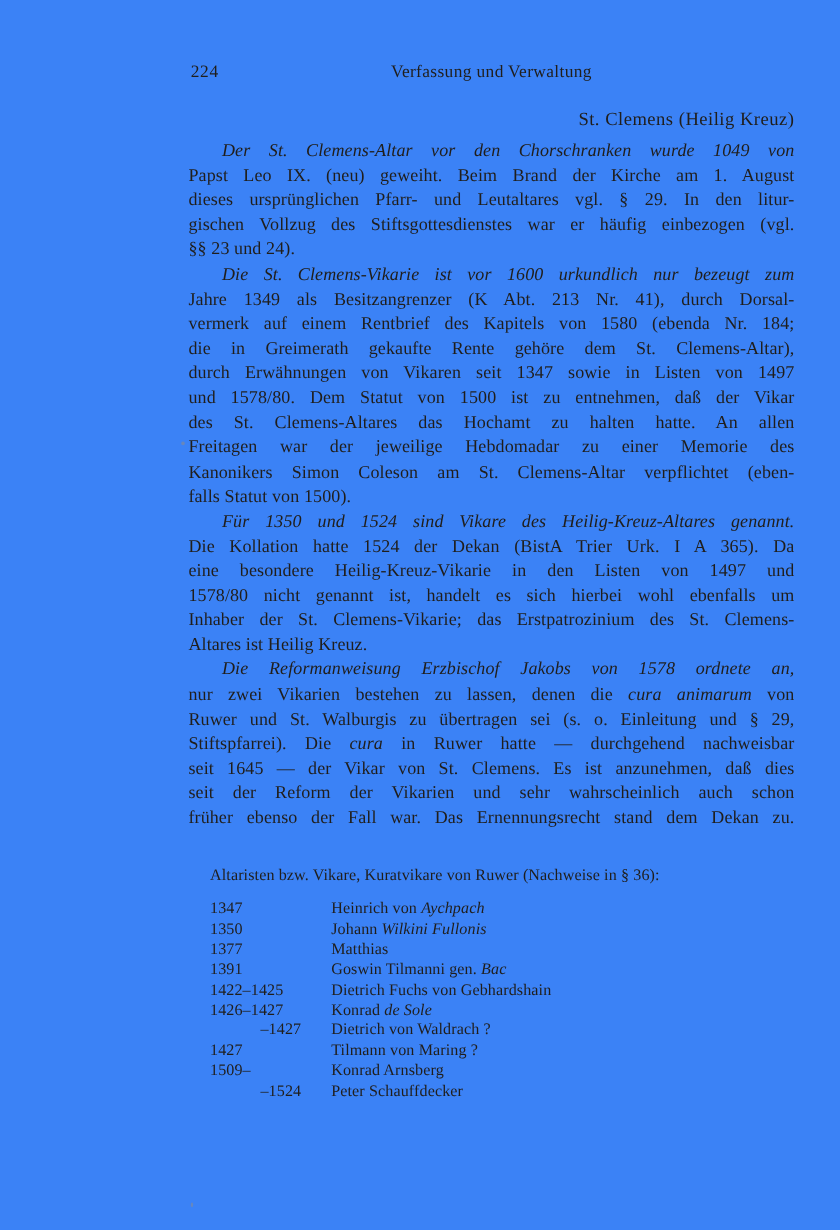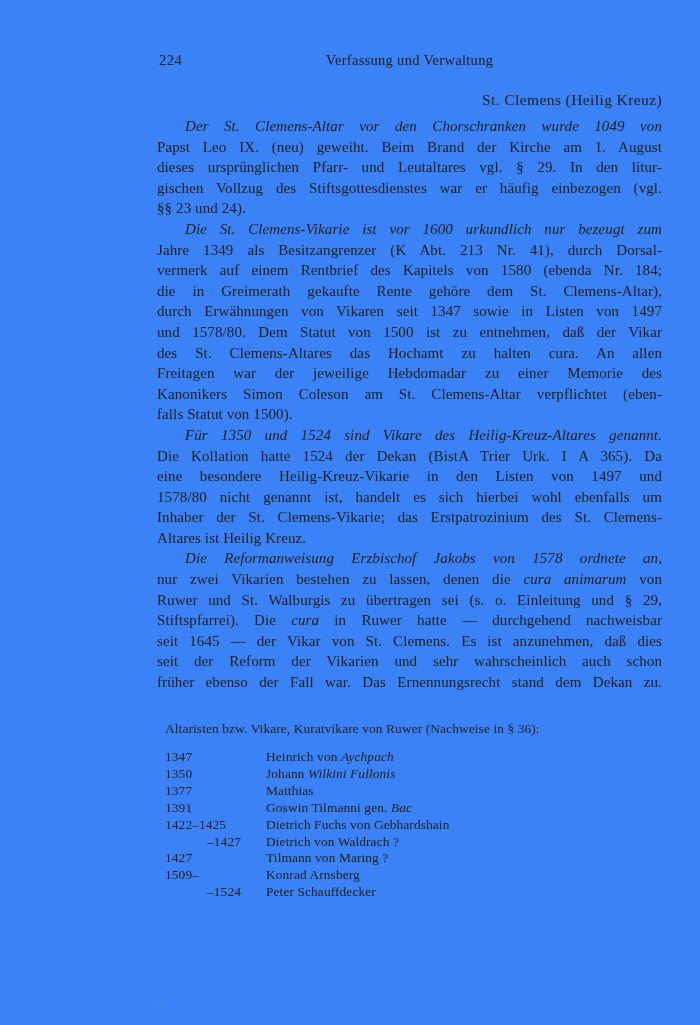--- a/index.html
+++ b/index.html
@@ -24,21 +24,21 @@
   .bodytext{
     position:absolute;top:116px;left:157px;width:505px;
     font-size:15px;line-height:20.6px;letter-spacing:.1px;
   }
   .para{margin:0;}
   .line{white-space:normal;}
   .jl{text-align:justify;text-align-last:justify;text-justify:inter-word;}
   .ll{text-align:left;}
   .indent{text-indent:28px;font-style:italic;}
   .vlist{
-    position:absolute;top:721px;left:165px;width:505px;
+    position:absolute;top:721px;left:175px;width:505px;
     font-size:13.4px;line-height:16px;letter-spacing:.1px;
   }
   .vheading{margin:0 0 12px 0;}
   .vrow{display:flex;line-height:16.9px;}
   .ycell{flex:0 0 76px;text-align:left;}
   .ycell.yr{text-align:right;}
   .ncell{flex:1;padding-left:25px;}
   i{font-style:italic;}
   .speck{position:absolute;background:#8f8d89;border-radius:50%;}
   .speck-a{left:151px;top:368px;width:3px;height:3px;opacity:.55;}
@@ -64,21 +64,21 @@
         <div class="line jl">gischen Vollzug des Stiftsgottesdienstes war er häufig einbezogen (vgl.</div>
         <div class="line ll">§§ 23 und 24).</div>
       </div>
       <div class="para">
         <div class="line jl indent">Die St. Clemens-Vikarie ist vor 1600 urkundlich nur bezeugt zum</div>
         <div class="line jl">Jahre 1349 als Besitzangrenzer (K Abt. 213 Nr. 41), durch Dorsal-</div>
         <div class="line jl">vermerk auf einem Rentbrief des Kapitels von 1580 (ebenda Nr. 184;</div>
         <div class="line jl">die in Greimerath gekaufte Rente gehöre dem St. Clemens-Altar),</div>
         <div class="line jl">durch Erwähnungen von Vikaren seit 1347 sowie in Listen von 1497</div>
         <div class="line jl">und 1578/80. Dem Statut von 1500 ist zu entnehmen, daß der Vikar</div>
-        <div class="line jl">des St. Clemens-Altares das Hochamt zu halten cura. An allen</div>
+        <div class="line jl">des St. Clemens-Altares das Hochamt zu halten hatte. An allen</div>
         <div class="line jl">Freitagen war der jeweilige Hebdomadar zu einer Memorie des</div>
         <div class="line jl">Kanonikers Simon Coleson am St. Clemens-Altar verpflichtet (eben-</div>
         <div class="line ll">falls Statut von 1500).</div>
       </div>
       <div class="para">
         <div class="line jl indent">Für 1350 und 1524 sind Vikare des Heilig-Kreuz-Altares genannt.</div>
         <div class="line jl">Die Kollation hatte 1524 der Dekan (BistA Trier Urk. I A 365). Da</div>
         <div class="line jl">eine besondere Heilig-Kreuz-Vikarie in den Listen von 1497 und</div>
         <div class="line jl">1578/80 nicht genannt ist, handelt es sich hierbei wohl ebenfalls um</div>
         <div class="line jl">Inhaber der St. Clemens-Vikarie; das Erstpatrozinium des St. Clemens-</div>
@@ -112,20 +112,24 @@
         </div>
         <div class="vrow">
           <span class="ycell">1391</span>
           <span class="ncell">Goswin Tilmanni gen. <i>Bac</i></span>
         </div>
         <div class="vrow">
           <span class="ycell">1422–1425</span>
           <span class="ncell">Dietrich Fuchs von Gebhardshain</span>
         </div>
         <div class="vrow">
+          <span class="ycell">1426–1427</span>
+          <span class="ncell">Konrad <i>de Sole</i></span>
+        </div>
+        <div class="vrow">
           <span class="ycell yr">–1427</span>
           <span class="ncell">Dietrich von Waldrach ?</span>
         </div>
         <div class="vrow">
           <span class="ycell">1427</span>
           <span class="ncell">Tilmann von Maring ?</span>
         </div>
         <div class="vrow">
           <span class="ycell">1509–</span>
           <span class="ncell">Konrad Arnsberg</span>

